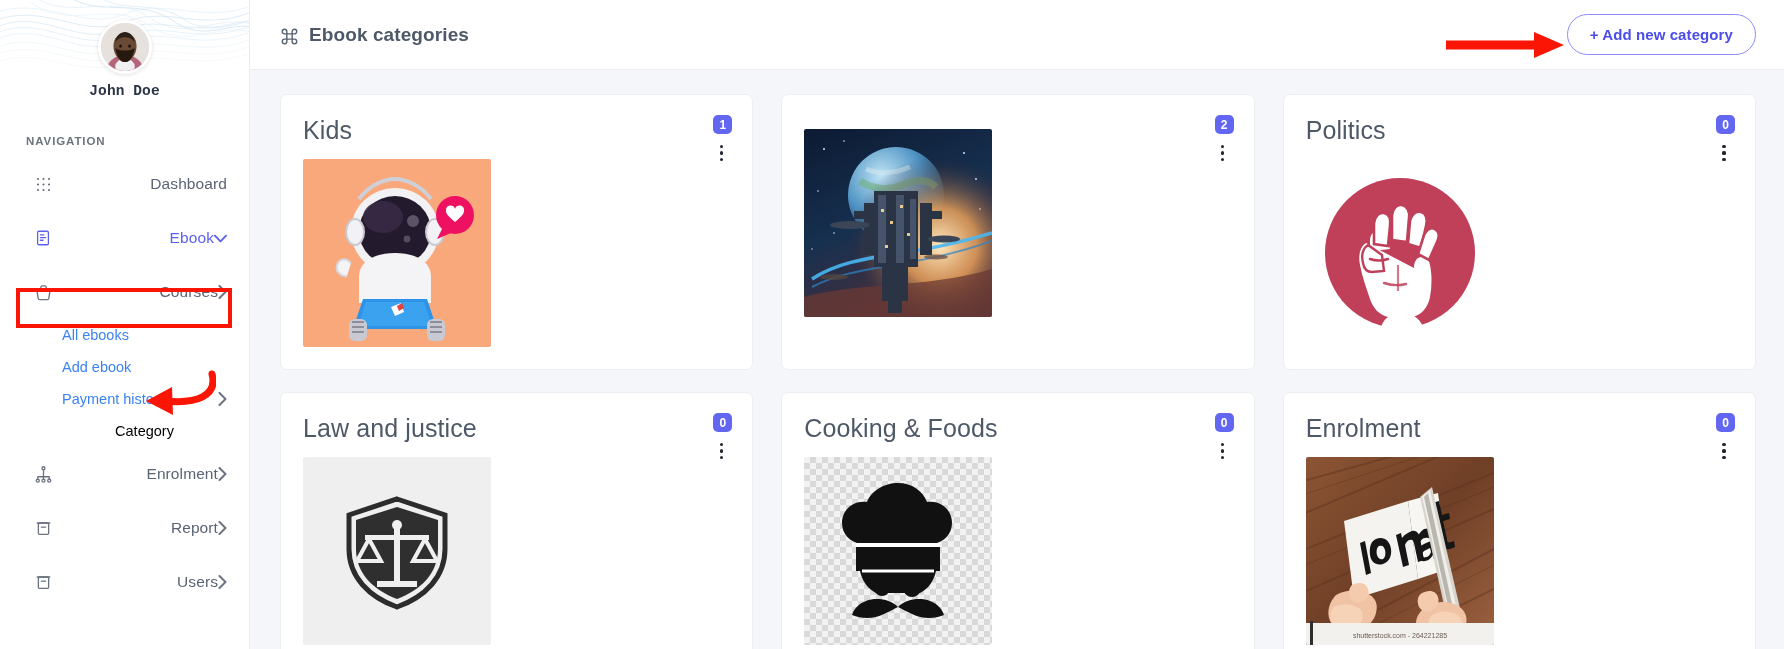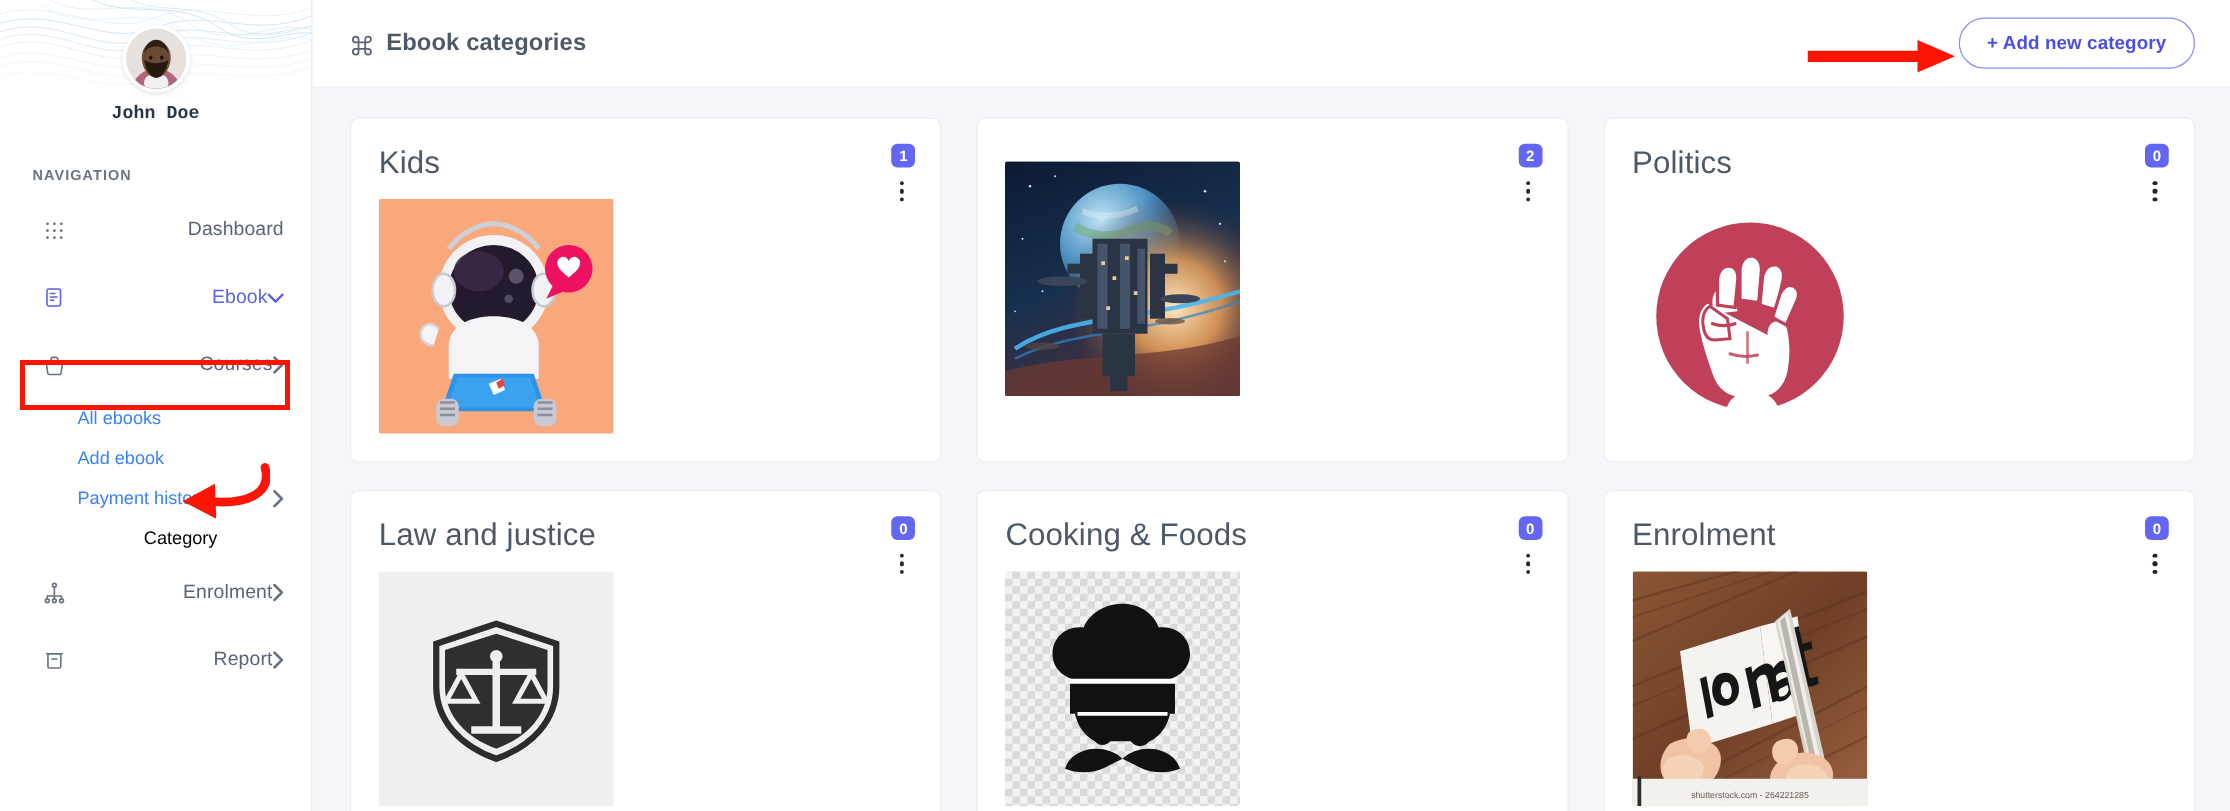--- a/index.html
+++ b/index.html
@@ -288,20 +288,35 @@
       </li>
       <li class="nav-item">
         <span class="nav-icon">
           <svg width="19" height="19" viewBox="0 0 20 20" fill="none" stroke="currentColor" stroke-width="1.4" stroke-linecap="round" stroke-linejoin="round">
             <path d="M3.4 4.2h13.2"></path>
               <rect x="4.6" y="4.2" width="10.8" height="12" rx="1.2"></rect>
               <path d="M7.8 8.6h4.4"></path>
           </svg>
         </span>
         <span class="nav-label">Report</span>
+        <span class="caret">
+          <svg width="9" height="14" viewBox="0 0 9 14" fill="none" stroke="currentColor" stroke-width="2" stroke-linecap="round" stroke-linejoin="round">
+              <path d="M1.5 1l6 6-6 6"></path>
+            </svg>
+        </span>
+      </li>
+      <li class="nav-item">
+        <span class="nav-icon">
+          <svg width="19" height="19" viewBox="0 0 20 20" fill="none" stroke="currentColor" stroke-width="1.4" stroke-linecap="round" stroke-linejoin="round">
+            <path d="M3.4 4.2h13.2"></path>
+              <rect x="4.6" y="4.2" width="10.8" height="12" rx="1.2"></rect>
+              <path d="M7.8 8.6h4.4"></path>
+          </svg>
+        </span>
+        <span class="nav-label">Users</span>
         <span class="caret">
           <svg width="9" height="14" viewBox="0 0 9 14" fill="none" stroke="currentColor" stroke-width="2" stroke-linecap="round" stroke-linejoin="round">
               <path d="M1.5 1l6 6-6 6"></path>
             </svg>
         </span>
       </li>
     </ul>
 
     <div class="annot-box"></div>
     <svg class="annot-arrow-cat" viewBox="0 0 90 48">

